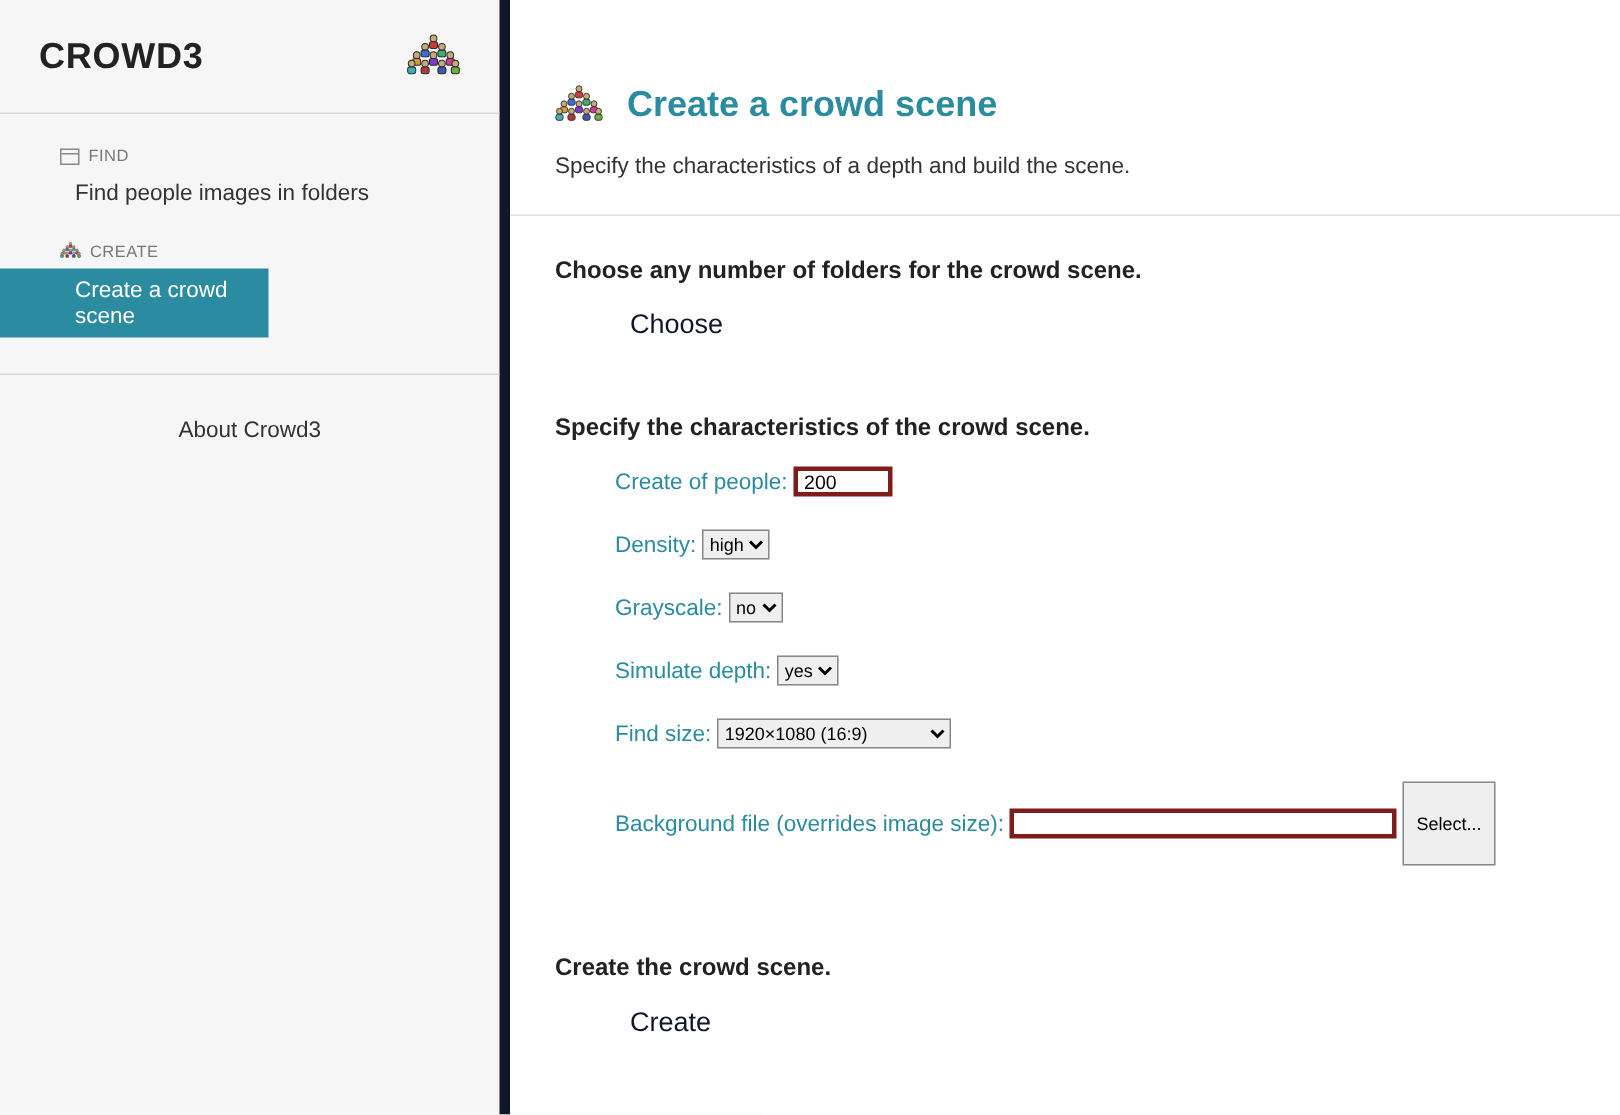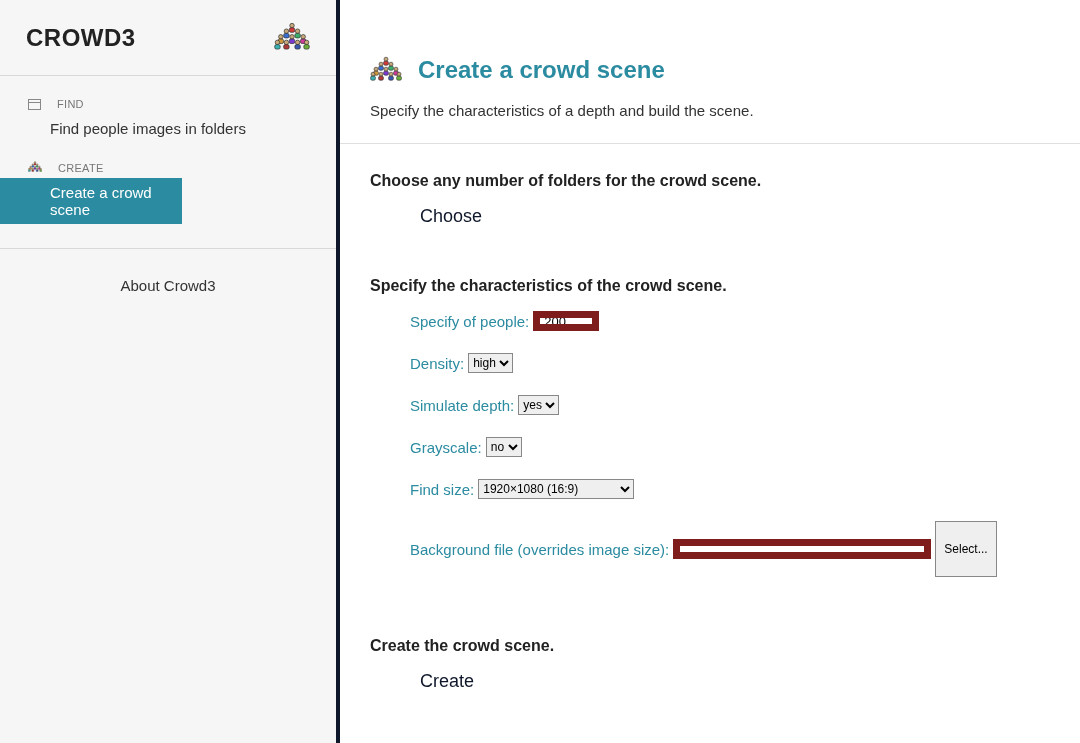--- a/index.html
+++ b/index.html
@@ -13,21 +13,21 @@
       overflow: hidden;
     }
     .layout {
       display: flex;
       height: 100%;
     }
     
     .sidebar {
       width: 340px;
       background: #f6f6f6;
-      border-right: 4px solid #0f172a;
+      border-right: 7px solid #0f172a;
       display: flex;
       flex-direction: column;
     }
     .sidebar-header {
       display: flex;
       align-items: center;
       justify-content: space-between;
       padding: 22px 26px 22px 26px;
       border-bottom: 1px solid #d9d9d9;
     }
@@ -39,22 +39,22 @@
     }
     .crowd-icon-large, .crowd-icon-medium, .crowd-icon-small {
       display: inline-block;
     }
     .sidebar-nav {
       padding: 12px 0 8px 0;
     }
     .nav-section-label {
       display: flex;
       align-items: center;
-      gap: 16px;
-      padding: 10px 26px 4px 28px;
+      gap: 6px;
+      padding: 10px 26px 4px 40px;
       font-size: 11px;
       color: #777;
       letter-spacing: 0.3px;
     }
     .nav-item {
       display: block;
       padding: 6px 20px 6px 50px;
       font-size: 15px;
       color: #333;
       cursor: pointer;
@@ -139,21 +139,21 @@
       display: flex;
       align-items: center;
       gap: 4px;
       flex-wrap: nowrap;
     }
     .form-label {
       color: #2b8ba0;
       font-size: 15px;
     }
     input[type="text"] {
-      border: 7px solid #7f1d1d;
+      border: 3px solid #7f1d1d;
       height: 20px;
       padding: 1px 4px;
       font-size: 13px;
       font-family: inherit;
     }
     input.num { width: 66px; }
     input.path { width: 258px; }
     select {
       border: 1px solid #888;
       height: 20px;
@@ -258,46 +258,46 @@
       <h3>Choose any number of folders for the crowd scene.</h3>
       <a class="link-action">Choose</a>
     </section>
 
     <section class="section">
       <h3>Specify the characteristics of the crowd scene.</h3>
 
       <div class="form-rows">
 
         <div class="form-row">
-          <span class="form-label">Specify of people:</span>
+          <span class="form-label">Create of people:</span>
           <input type="text" class="num" value="200" style="">
         </div>
 
         <div class="form-row">
           <span class="form-label">Density:</span>
           <select>
             <option>high</option>
           </select>
         </div>
 
         <div class="form-row">
+          <span class="form-label">Grayscale:</span>
+          <select>
+            <option>no</option>
+          </select>
+        </div>
+
+        <div class="form-row">
           <span class="form-label">Simulate depth:</span>
           <select>
             <option>yes</option>
           </select>
         </div>
 
         <div class="form-row">
-          <span class="form-label">Grayscale:</span>
-          <select>
-            <option>no</option>
-          </select>
-        </div>
-
-        <div class="form-row">
           <span class="form-label">Find size:</span>
           <select style="width:156px">
             <option>1920×1080 (16:9)</option>
           </select>
         </div>
 
         <div class="form-row">
           <span class="form-label">Background file (overrides image size):</span>
           <input type="text" class="path" value="" style="">
           <button class="native">Select...</button>

